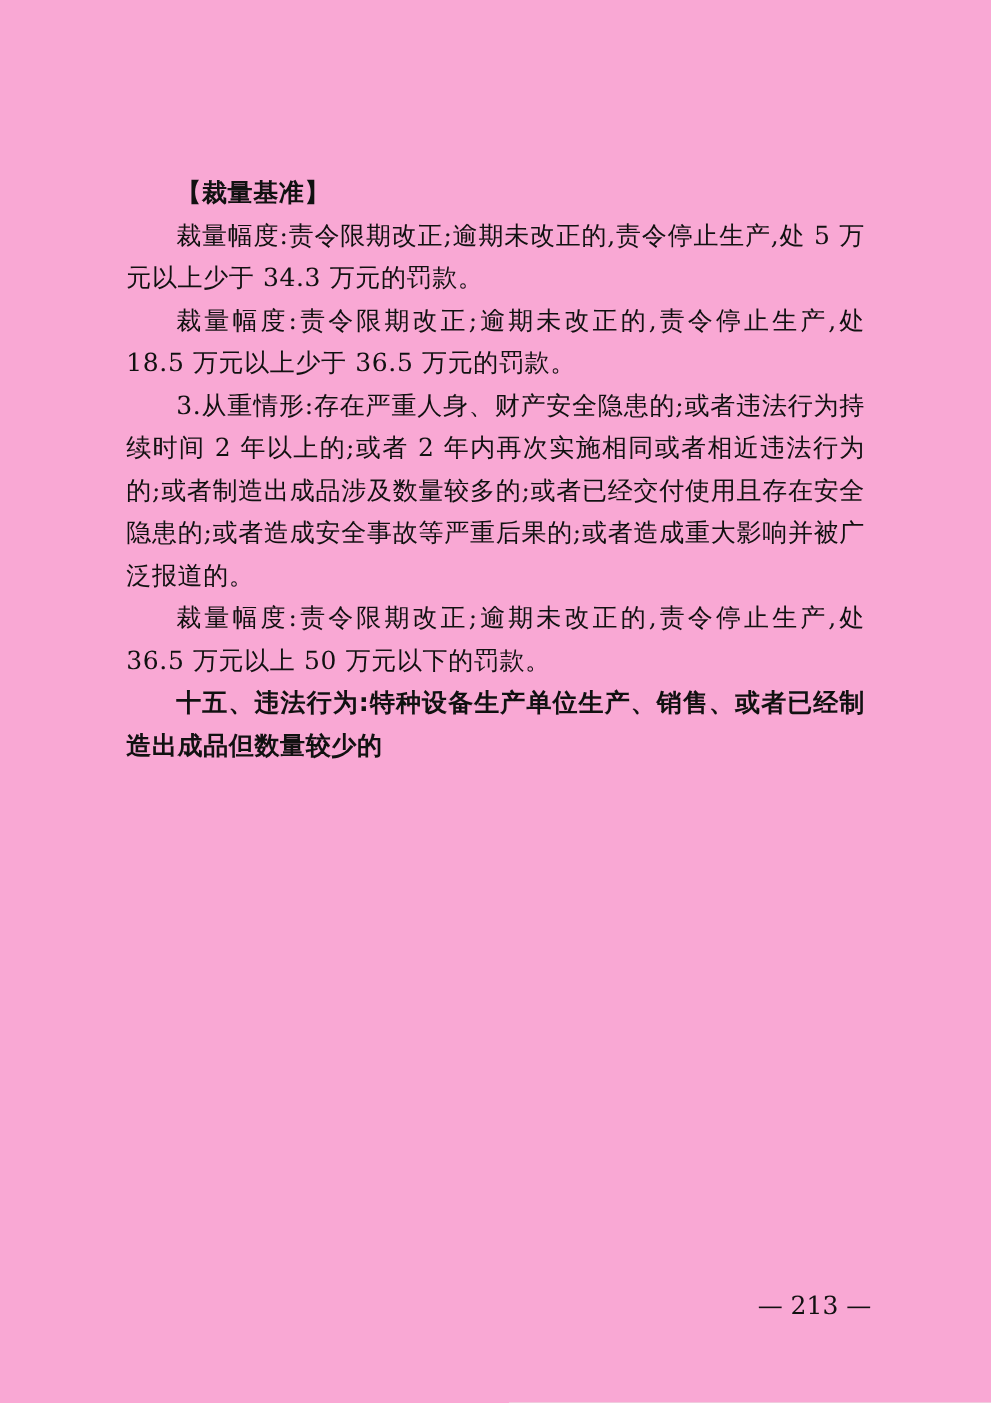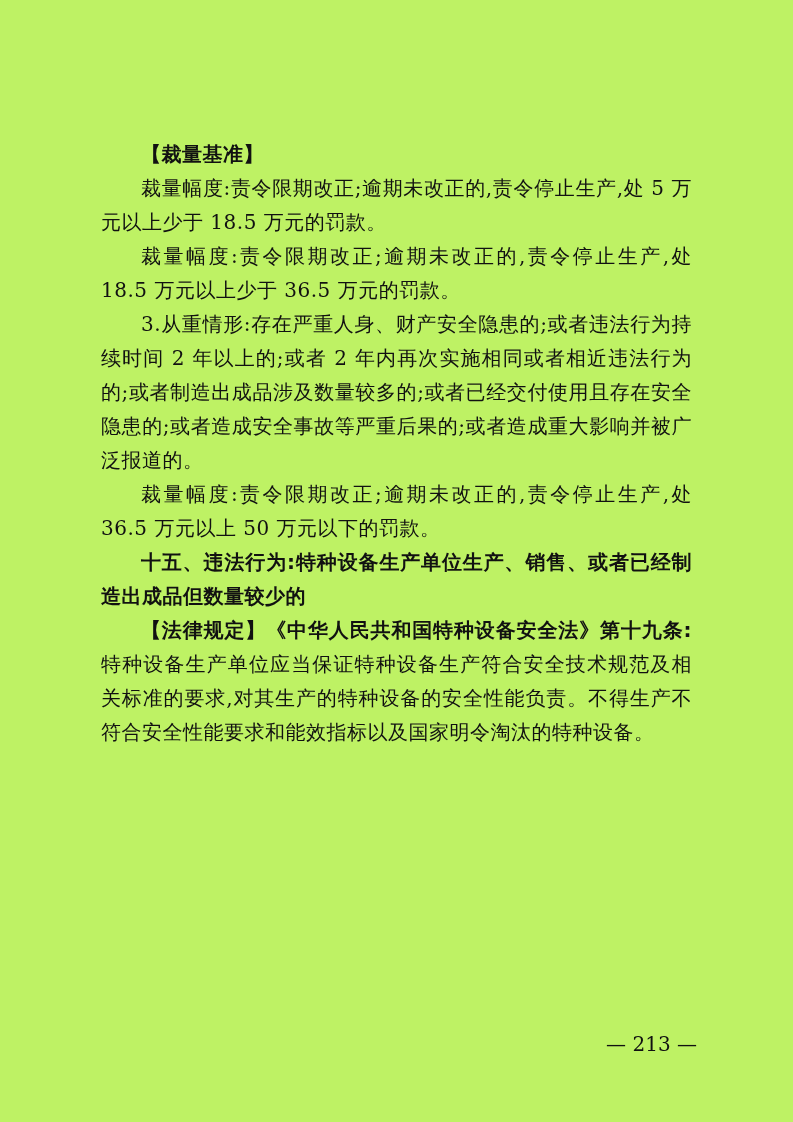--- a/index.html
+++ b/index.html
@@ -5,21 +5,21 @@
   html, body {
     margin: 0;
     padding: 0;
     background: #e8e8e8;
   }
   .page {
     position: relative;
     width: 793px;
     height: 1122px;
     margin: 0 auto;
-    background: #bef264;
+    background: #f9a8d4;
     font-family: "DejaVu Serif", "Liberation Serif", serif;
     color: #111111;
     overflow: hidden;
   }
   .content {
     position: absolute;
     left: 101px;
     top: 137px;
     width: 591px;
     font-size: 20px;
@@ -58,31 +58,30 @@
 </style>
 </head>
 <body>
 
 <div class="page">
   <div class="content">
 
     <p class="section-header">【裁量基准】</p>
 
 
-    <p class="body">裁量幅度:责令限期改正;逾期未改正的,责令停止生产,处 5 万元以上少于 18.5 万元的罚款。</p>
+    <p class="body">裁量幅度:责令限期改正;逾期未改正的,责令停止生产,处 5 万元以上少于 34.3 万元的罚款。</p>
 
 
     <p class="body">裁量幅度:责令限期改正;逾期未改正的,责令停止生产,处 18.5 万元以上少于 36.5 万元的罚款。</p>
 
     <p class="body">3.从重情形:存在严重人身、财产安全隐患的;或者违法行为持续时间 2 年以上的;或者 2 年内再次实施相同或者相近违法行为的;或者制造出成品涉及数量较多的;或者已经交付使用且存在安全隐患的;或者造成安全事故等严重后果的;或者造成重大影响并被广泛报道的。</p>
 
     <p class="body">裁量幅度:责令限期改正;逾期未改正的,责令停止生产,处 36.5 万元以上 50 万元以下的罚款。</p>
 
 
     <p class="item-header">十五、违法行为:特种设备生产单位生产、销售、或者已经制造出成品但数量较少的</p>
 
-    <p class="body"><b class="lead">【法律规定】《中华人民共和国特种设备安全法》第十九条:</b><span>特种设备生产单位应当保证特种设备生产符合安全技术规范及相关标准的要求,对其生产的特种设备的安全性能负责。不得生产不符合安全性能要求和能效指标以及国家明令淘汰的特种设备。</span></p>
 
 
   </div>
 
   <div class="footer-page-number">— 213 —</div>
 </div>
 
 </body></html>

